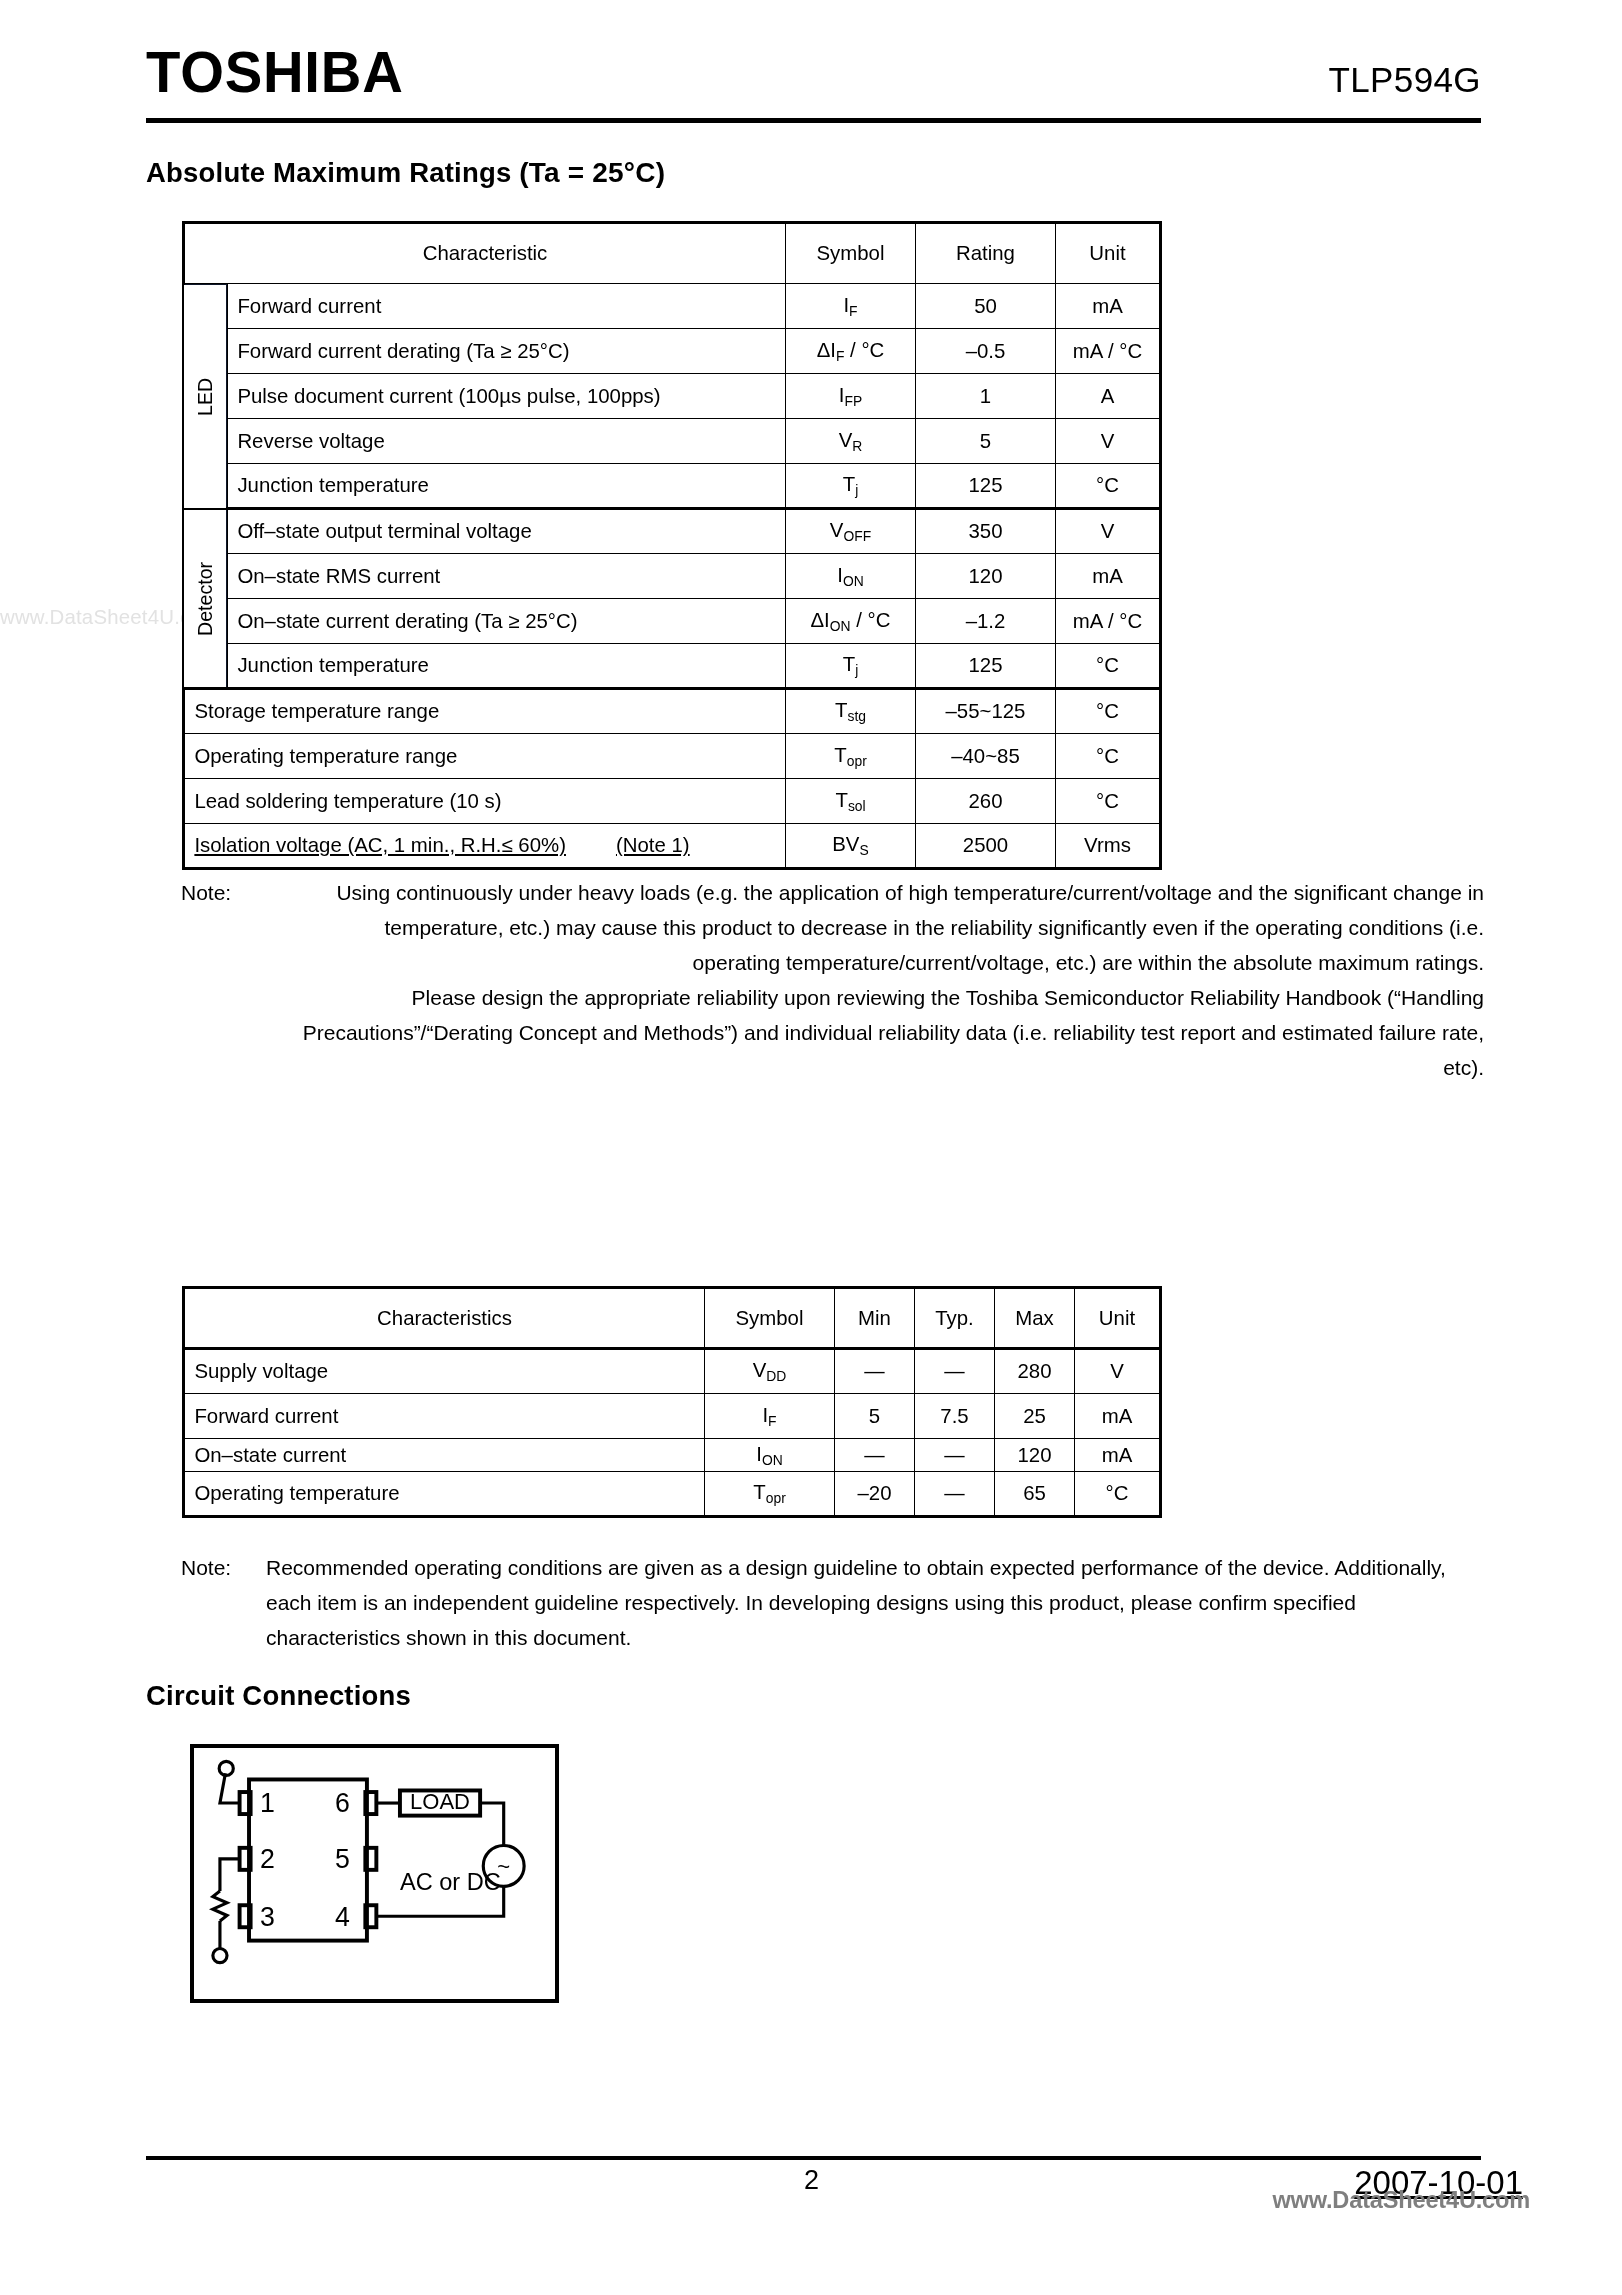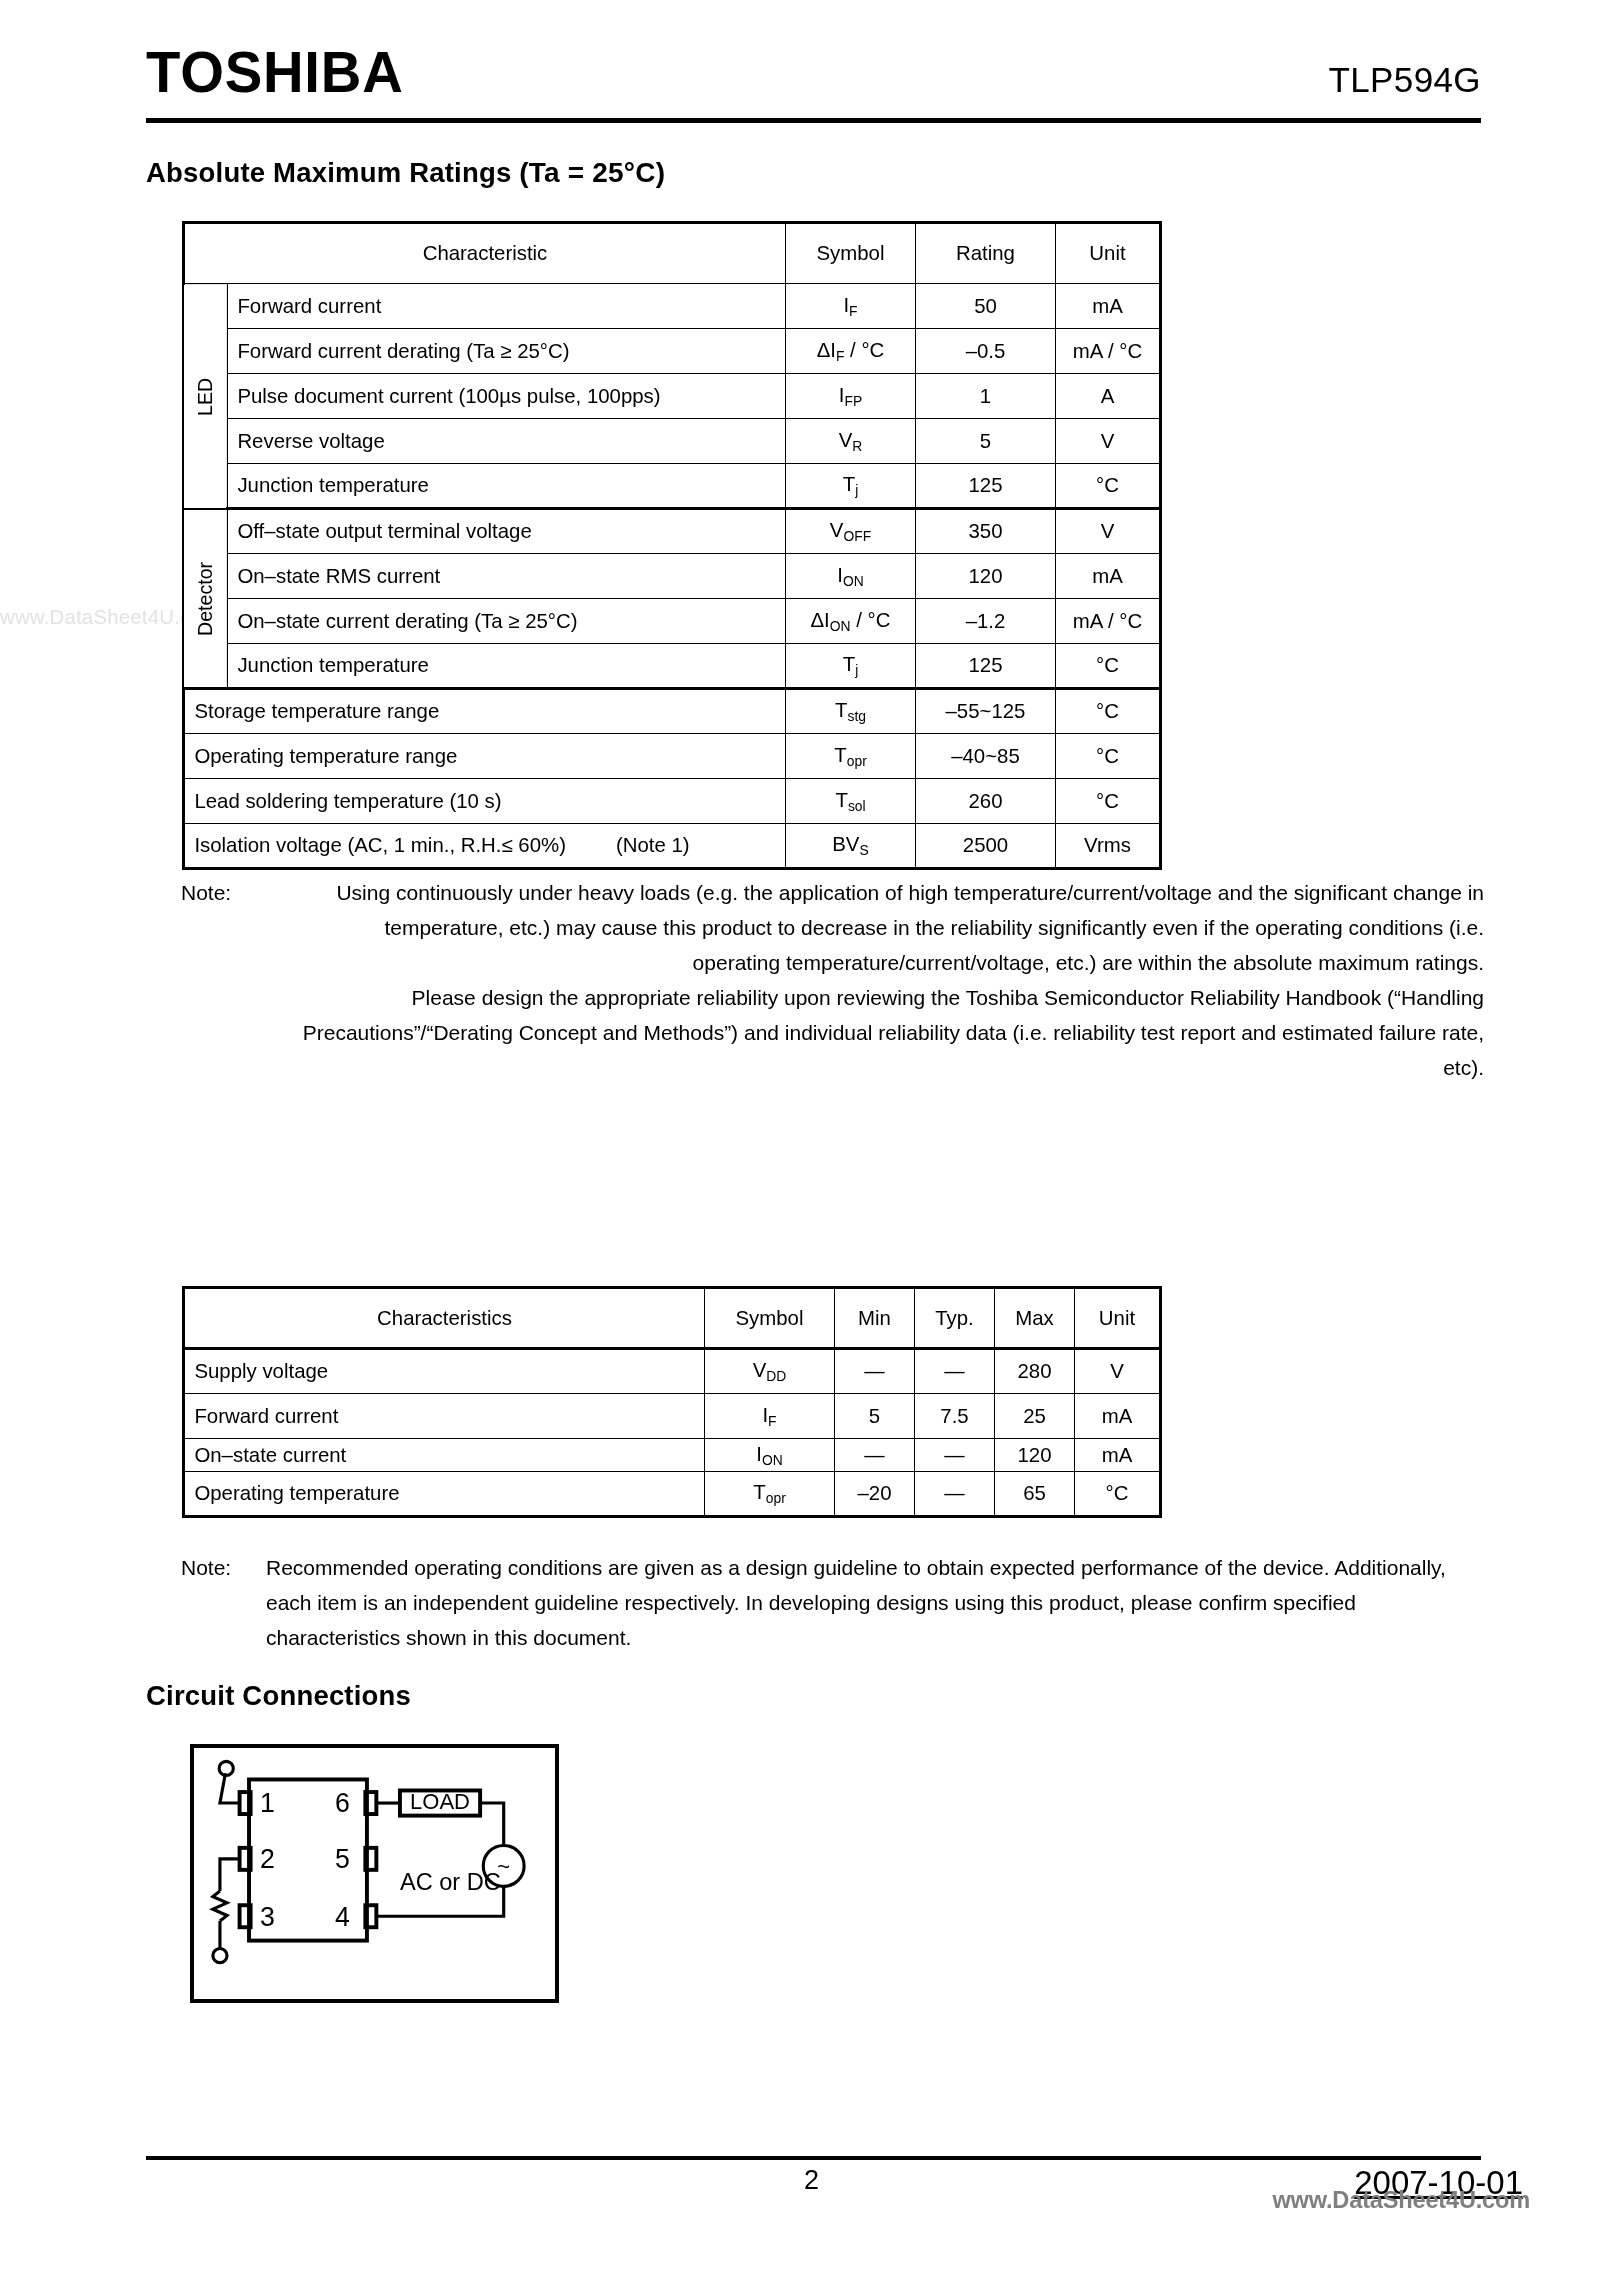--- a/index.html
+++ b/index.html
@@ -79,21 +79,21 @@
   .sec-title .sub {
     font-size: 28px;
     font-weight: bold;
   }
 
   
   table.dt {
     position: absolute;
     border-collapse: collapse;
     font-size: 20.4px;
-    background: #e5e5e5;
+    background: #0f172a;
   }
   table.dt td, table.dt th {
     border: 1.6px solid #000;
     padding: 0 9.4px;
     font-weight: normal;
     vertical-align: middle;
     background: #fff;
   }
   table.dt { border: 3.9px solid #000; }
   table.dt th { font-weight: normal; }
@@ -248,21 +248,21 @@
           <td class="c-ctr">°C</td>
         </tr>
         <tr>
           <td class="c-left" colspan="2" style="height:45px;">Lead soldering temperature (10 s)</td>
           <td class="c-ctr">T<sub>sol</sub></td>
           <td class="c-ctr">260</td>
           <td class="c-ctr">°C</td>
         </tr>
         <tr>
           <td class="c-left" colspan="2" style="height:45px;">
-            <div style="display:flex;justify-content:flex-start;align-items:center;">
+            <div style="display:flex;justify-content:flex-start;align-items:center;text-decoration:underline;">
               <span>Isolation voltage (AC, 1 min., R.H.≤ 60%)</span>
               <span style="margin-left:50px;">(Note 1)</span>
             </div>
           </td>
           <td class="c-ctr">BV<sub>S</sub></td>
           <td class="c-ctr">2500</td>
           <td class="c-ctr">Vrms</td>
         </tr>
       </tbody>
   </table>

